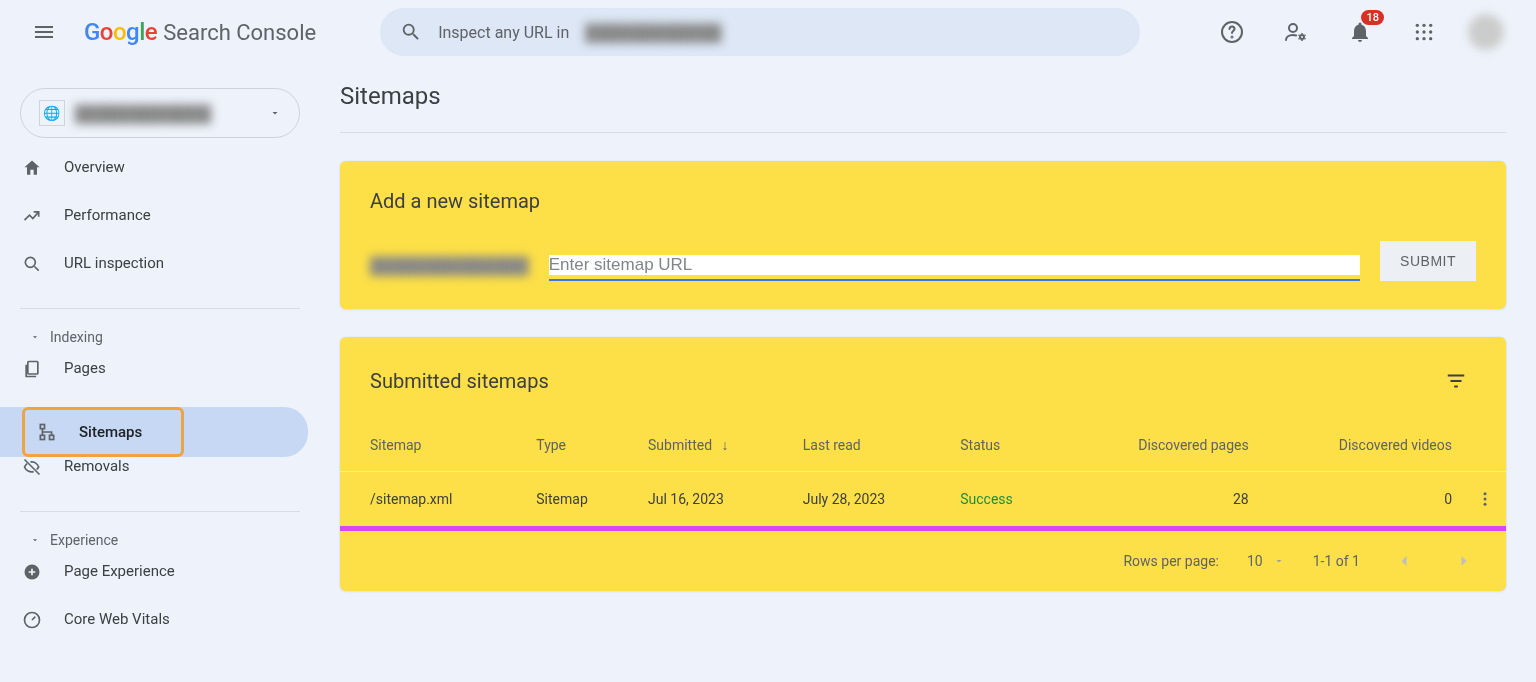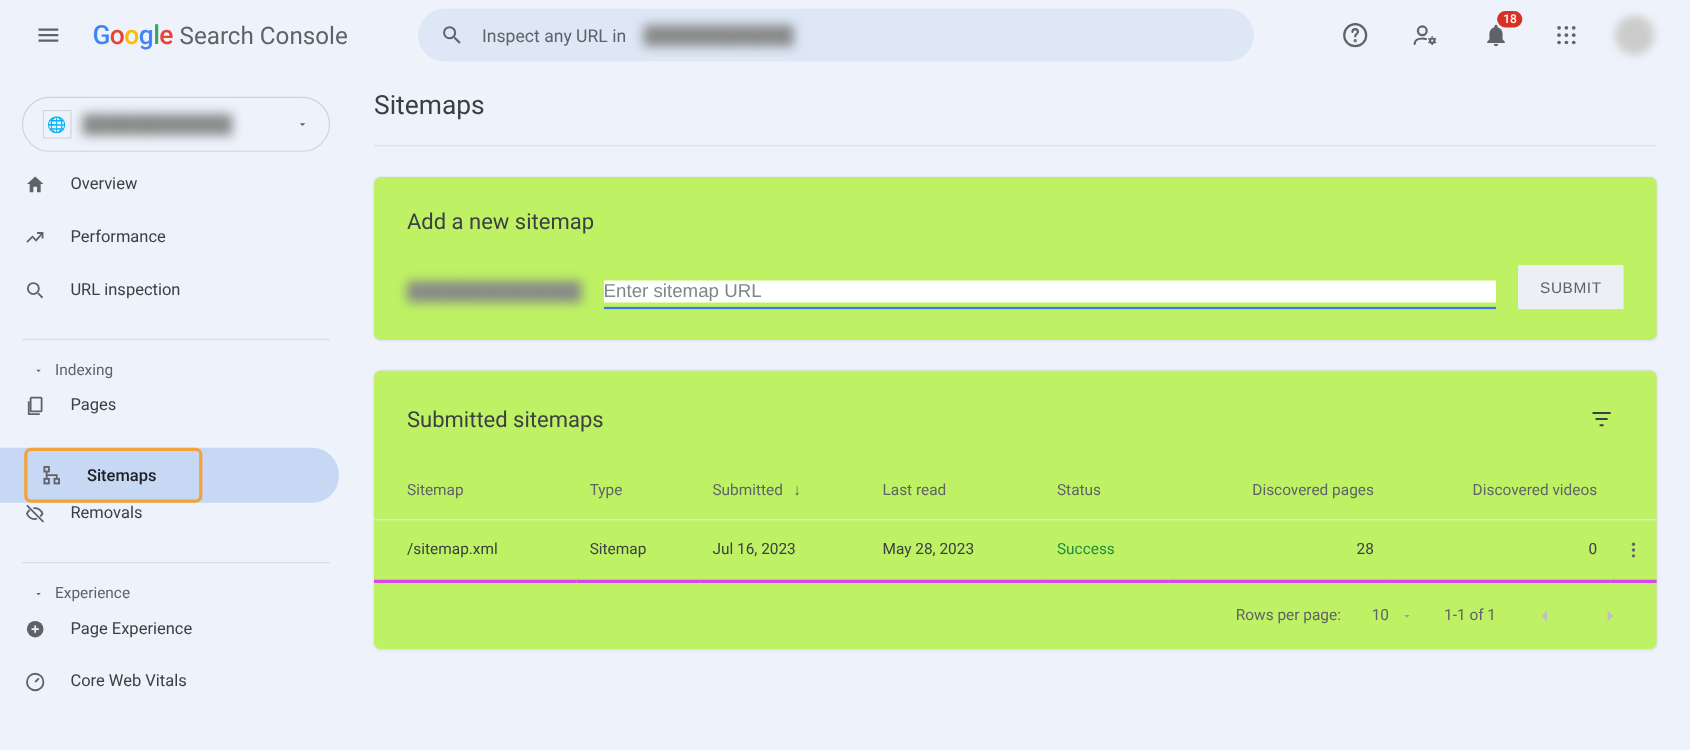--- a/index.html
+++ b/index.html
@@ -91,21 +91,21 @@
     display:flex; align-items:center; gap:10px;
     padding:14px 0 14px 30px;
     font-size:14px; color:#5f6368;
     cursor:pointer;
   }
   .nav-hr { border:none; border-top:1px solid #d9dde3; margin:6px 20px; }
   
   .content { flex:1; padding: 18px 30px 0 20px; }
   .page-title { font-size:24px; color:#3c4043; padding-bottom:22px; border-bottom:1px solid #d9dde3; }
   .card {
-    background:#bef264;
+    background:#fde047;
     border-radius:6px;
     box-shadow:0 0 2px rgba(0,0,0,0.08), 0 1px 3px rgba(0,0,0,0.06);
     margin-top:28px;
   }
   .card-inner { padding:28px 30px; }
   .card-title { font-size:20px; color:#3c4043; margin-bottom:28px;}
   .sitemap-form-row { display:flex; align-items:flex-end; gap:20px;}
   .url-prefix { font-size:16px; color:#888; filter:blur(5px); padding-bottom:6px;}
   .url-input-wrap { flex:1; border-bottom:2px solid #3b78e7; padding-bottom:4px;}
   .url-input {
@@ -116,21 +116,21 @@
     background:#eceff3; border:none; color:#5f6368; font-weight:500;
     letter-spacing:0.5px; font-size:14px; padding:12px 20px; border-radius:0;
     cursor:pointer;
   }
   .submitted-header { display:flex; align-items:center; justify-content:space-between; padding:24px 30px 18px 30px;}
   .submitted-title { font-size:20px; color:#3c4043; }
   table { width:100%; border-collapse:collapse; }
   th, td { text-align:left; font-size:14px; padding: 18px 12px; }
   th { color:#5f6368; font-weight:400; border-bottom:1px solid #e3e6ea;}
   th:first-child, td:first-child { padding-left:30px;}
-  td { color:#3c4043; border-bottom:3px solid #d946ef;}
+  td { color:#3c4043; border-bottom:5px solid #d946ef;}
   .col-right { text-align:right; }
   .sort-arrow { margin-left:6px; }
   .status-success { color:#1e8e3e; }
   .row-actions { width:40px; text-align:center;}
   .pager {
     display:flex; align-items:center; justify-content:flex-end;
     padding:16px 26px; gap:28px; color:#5f6368; font-size:14px;
   }
   .pager .rpp-select { display:flex;align-items:center; gap:10px; cursor:pointer;}
   .pager-nav-btn { color:#aeb3b9; cursor:pointer; padding:4px 6px;}
@@ -371,21 +371,21 @@
             <th class="col-right">Discovered pages</th>
             <th class="col-right">Discovered videos</th>
             <th class="row-actions"></th>
           </tr>
         </thead>
         <tbody>
           <tr>
             <td>/sitemap.xml</td>
             <td>Sitemap</td>
             <td>Jul 16, 2023</td>
-            <td>May 28, 2023</td>
+            <td>July 28, 2023</td>
             <td class="status-success">Success</td>
             <td class="col-right">28</td>
             <td class="col-right">0</td>
             <td class="row-actions">
               <span>
                 <svg width="18" height="18" viewBox="0 0 24 24" fill="#5f6368">
                     <circle cx="12" cy="5" r="2"></circle>
                     <circle cx="12" cy="12" r="2"></circle>
                     <circle cx="12" cy="19" r="2"></circle>
                   </svg>

